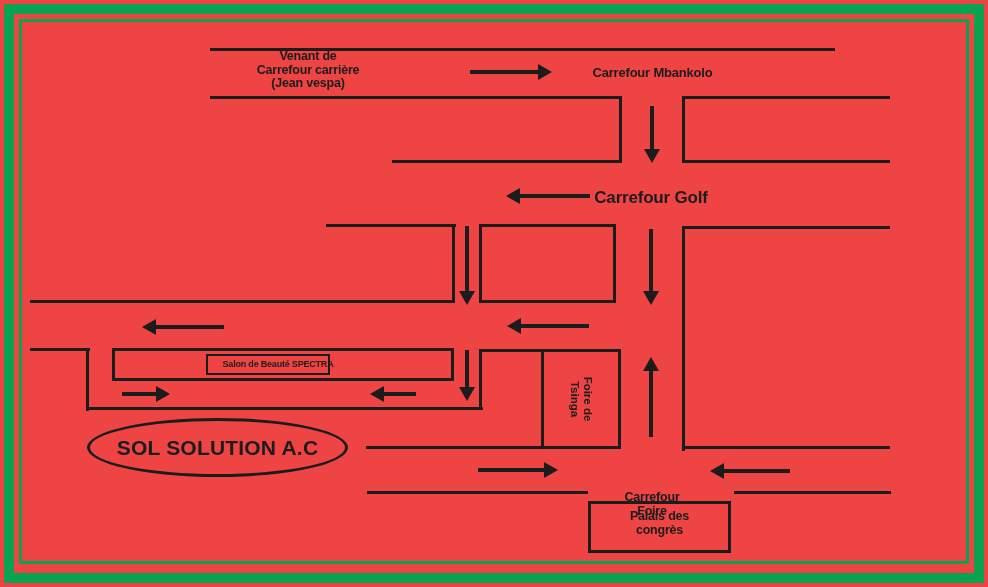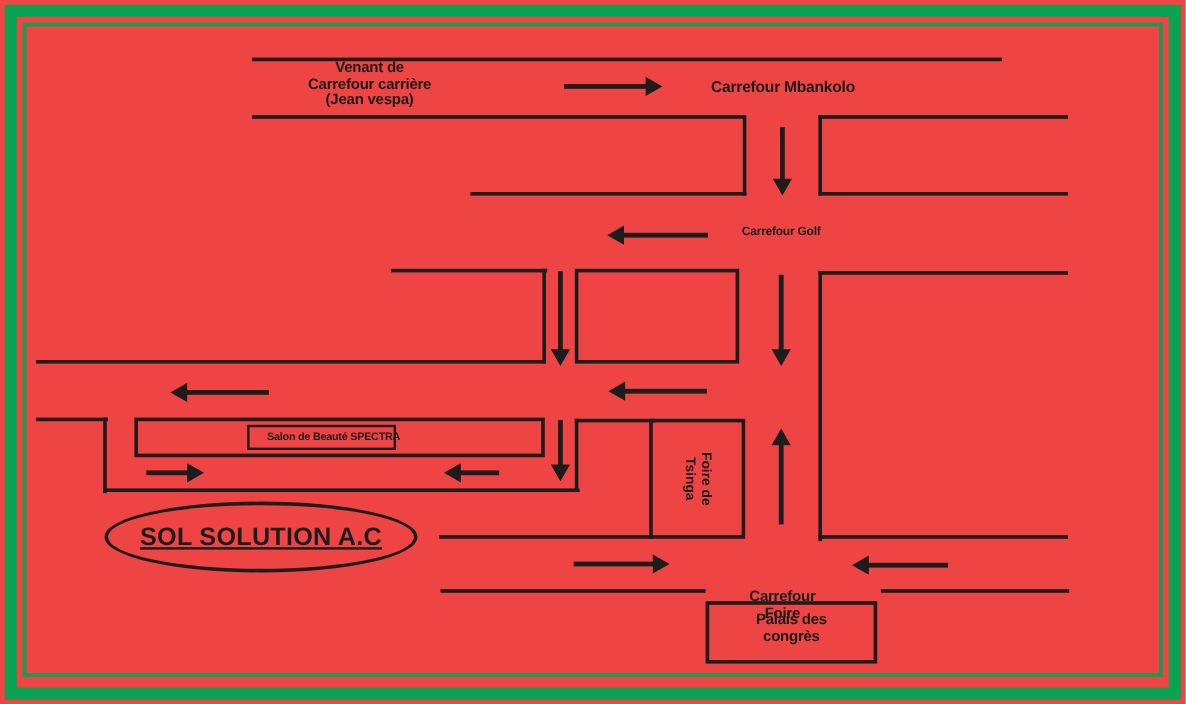--- a/index.html
+++ b/index.html
@@ -36,31 +36,31 @@
     border-left:8px solid transparent;border-right:8px solid transparent;border-top:14px solid var(--ink);}
   .arr.u .sh{bottom:0;top:12px;left:50%;margin-left:-1.75px;width:3.5px;}
   .arr.u .hd{top:0;left:50%;margin-left:-8px;width:0;height:0;
     border-left:8px solid transparent;border-right:8px solid transparent;border-bottom:14px solid var(--ink);}
 
   
   .lbl{position:absolute;font-weight:bold;color:var(--ink);text-align:center;
        white-space:pre-line;letter-spacing:-0.2px;}
   .lbl-venant{left:233px;top:50px;width:150px;font-size:12.5px;line-height:13.5px;}
   .lbl-mbankolo{left:580px;top:65px;width:145px;font-size:13px;}
-  .lbl-golf{left:586px;top:188px;width:130px;font-size:10px;}
+  .lbl-golf{left:586px;top:188px;width:130px;font-size:17px;}
   .salon-box{left:206px;top:354px;width:124px;height:21px;border-width:2.5px;}
   .lbl-salon{left:206px;top:354px;width:144px;font-size:9px;line-height:21px;}
   .foire-wrap{position:absolute;left:541px;top:349px;width:80px;height:100px;
       display:flex;align-items:center;justify-content:center;}
   .foire-wrap span{display:block;transform:rotate(90deg);font-weight:bold;color:var(--ink);
       white-space:pre-line;text-align:center;font-size:11.5px;line-height:13px;width:100px;}
   .ellipse{position:absolute;left:87px;top:418px;width:261px;height:59px;
       border:3px solid var(--ink);border-radius:50%;box-sizing:border-box;
       display:flex;align-items:center;justify-content:center;}
-  .lbl-sol{position:static;font-size:21px;letter-spacing:0.2px;text-decoration:underline;}
+  .lbl-sol{position:static;font-size:21px;letter-spacing:0.2px;}
   .lbl-carrefour-foire{left:612px;top:455px;width:80px;font-size:12.5px;line-height:13.5px;margin-top:36px;}
   .lbl-envenant{left:788px;top:453px;width:134px;font-size:12.5px;line-height:13.5px;}
   .palais-box{left:588px;top:501px;width:143px;height:52px;}
   .lbl-palais{left:588px;top:509px;width:143px;font-size:12.5px;line-height:14px;}
 
   
   .banner{position:absolute;left:38px;top:506px;width:410px;height:49px;background:var(--green);}
   .banner .txt{display:block;color:#fff;font-weight:bold;font-size:30px;line-height:49px;
       padding-left:14px;letter-spacing:-0.5px;white-space:nowrap;}
 </style>

